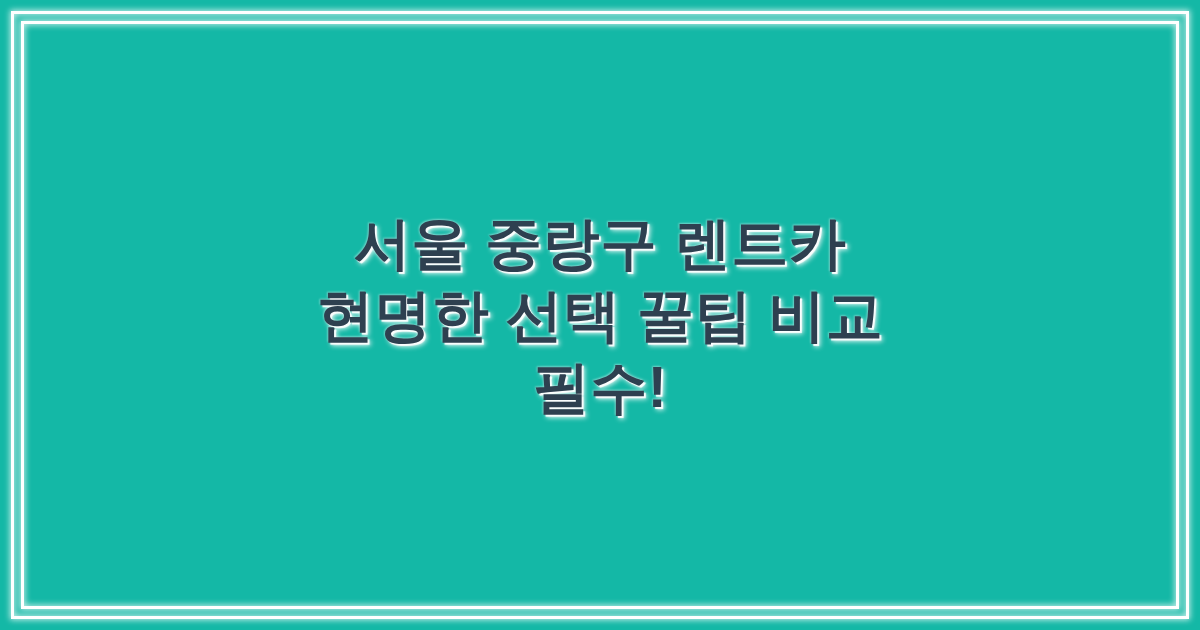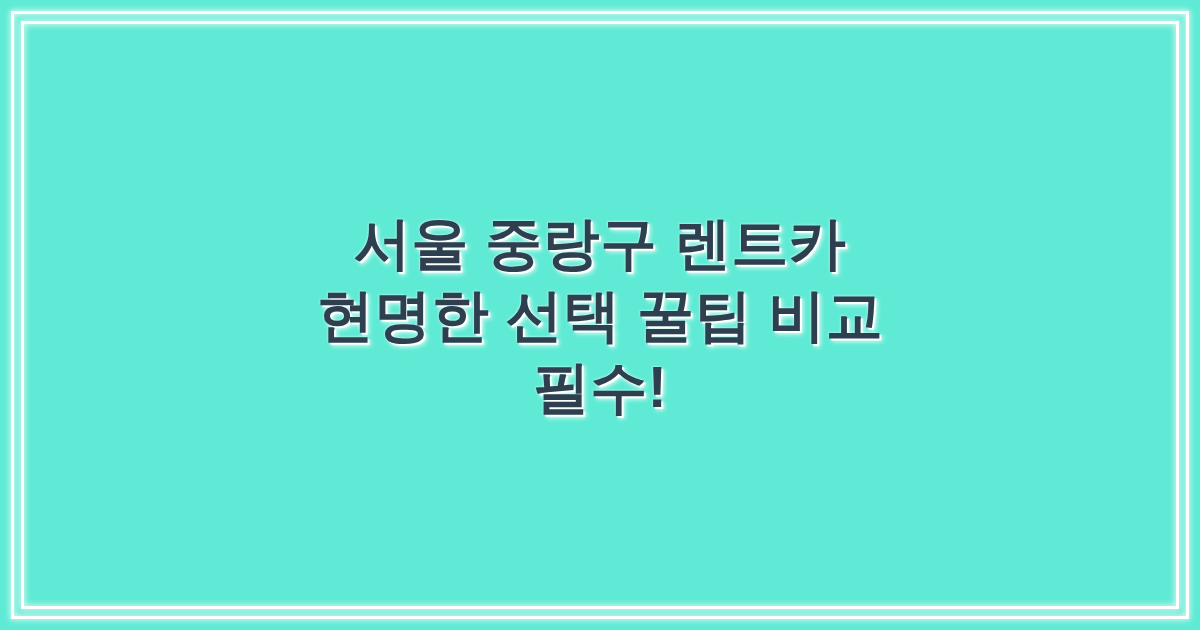--- a/index.html
+++ b/index.html
@@ -10,21 +10,21 @@
   }
   body {
     font-family: "Liberation Sans", sans-serif;
   }
 
   .canvas {
     position: relative;
     width: 1200px;
     height: 630px;
     overflow: hidden;
-    background: #5eead4;
+    background: #14b8a6;
   }
 
   
   .frame {
     position: absolute;
     pointer-events: none;
     border-style: solid;
     border-color: #ffffff;
   }
   .frame-outer {

